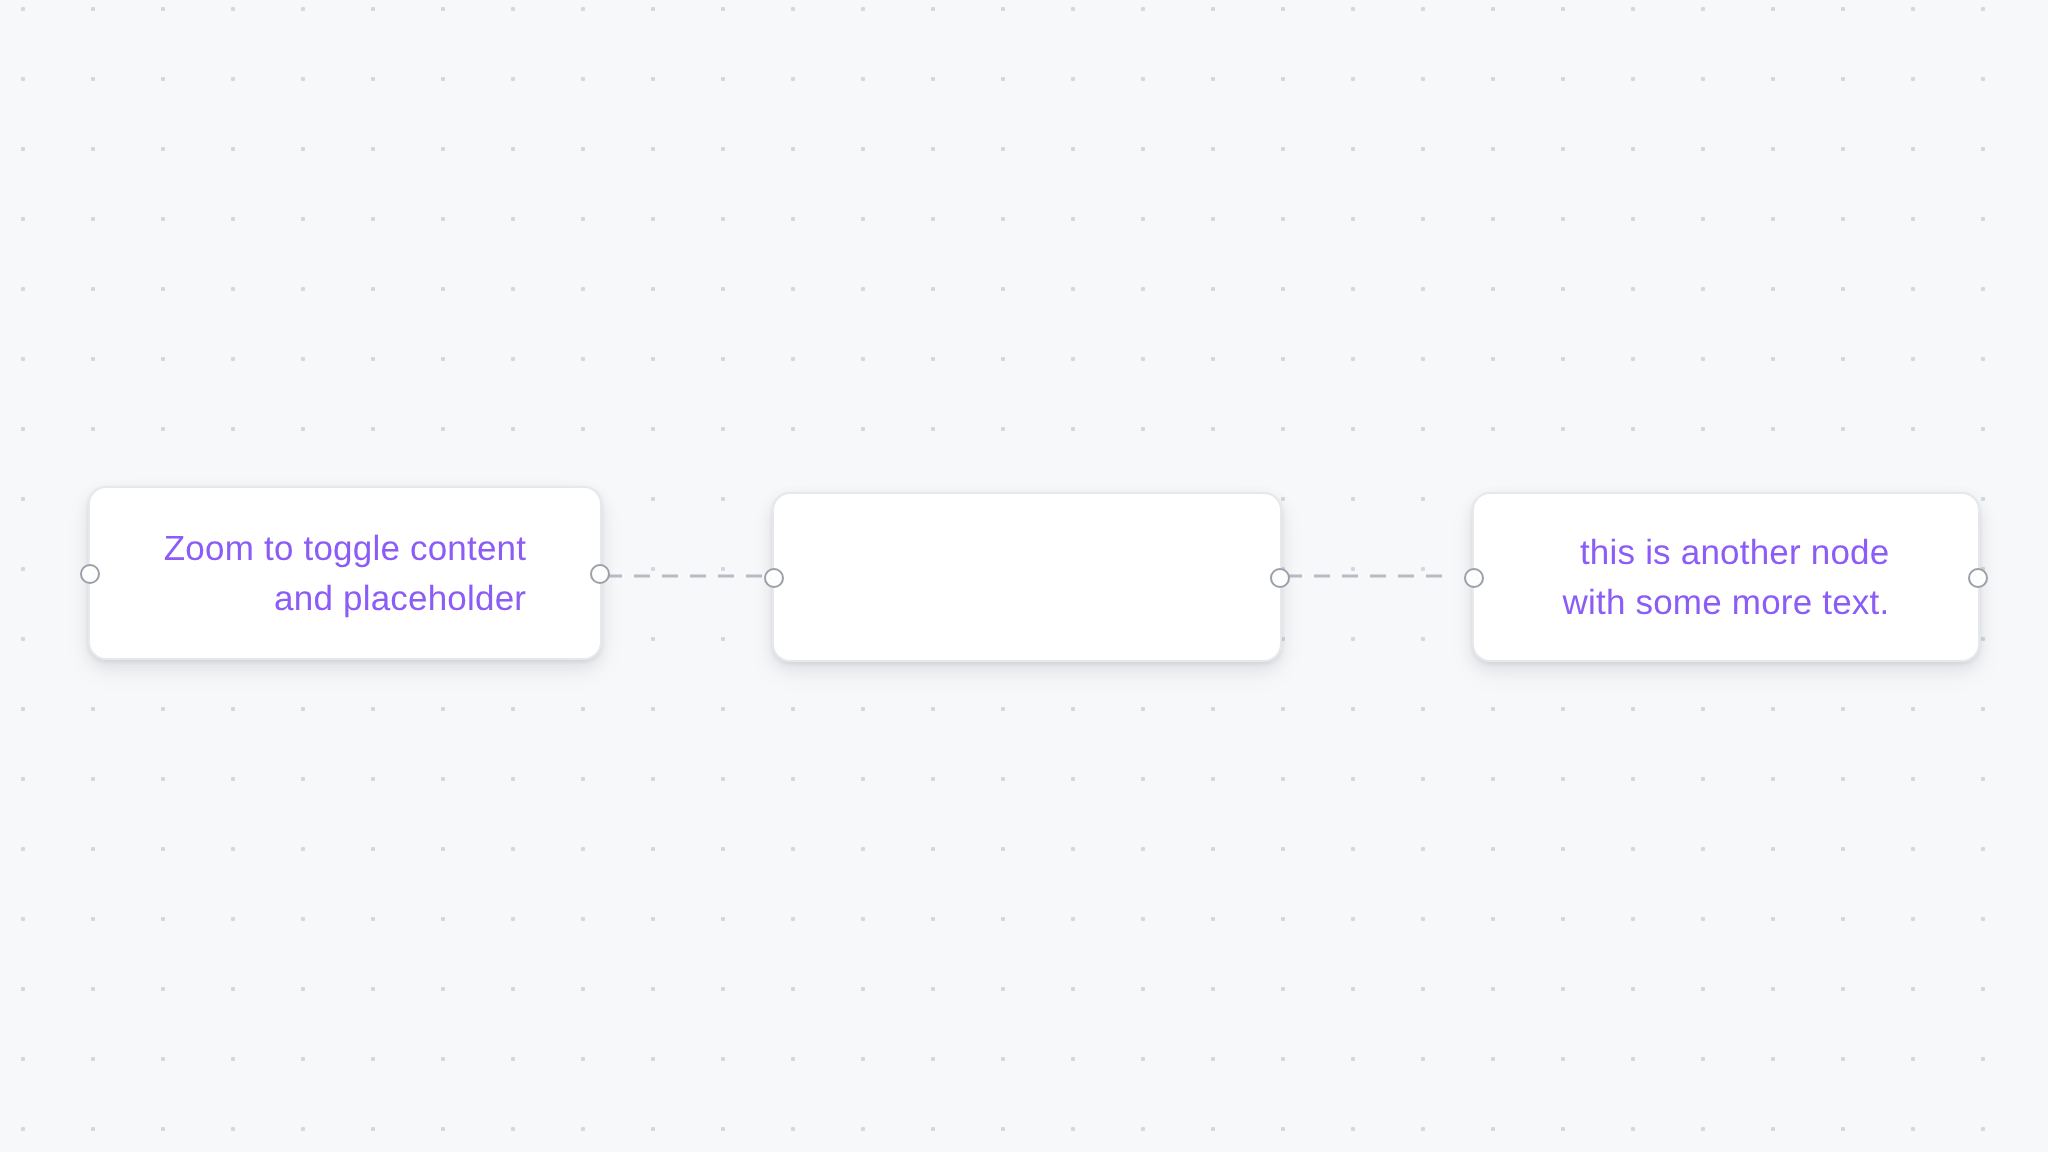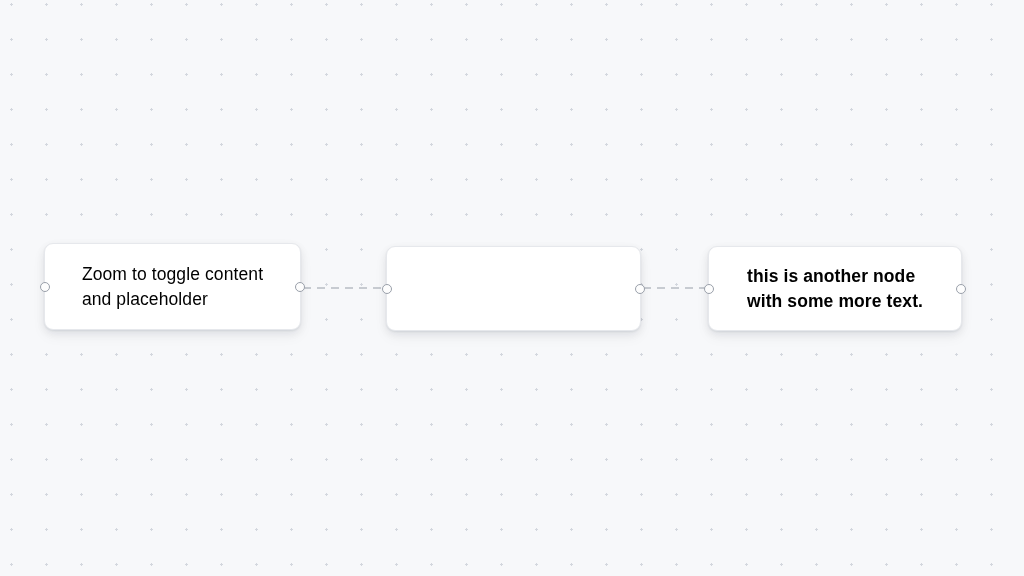--- a/index.html
+++ b/index.html
@@ -44,22 +44,22 @@
                 0 6px 14px rgba(16, 24, 40, 0.05);
     display: flex;
     align-items: center;
     justify-content: center;
     padding: 8px 12px;
   }
 
   .node-label {
     font-size: 17.5px;
     line-height: 25px;
-    color: #000000;
-    text-align: left;
+    color: #8b5cf6;
+    text-align: right;
     white-space: pre-line;
     letter-spacing: 0.1px;
   }
 
   .handle {
     position: absolute;
     width: 10px;
     height: 10px;
     box-sizing: border-box;
     border-radius: 50%;
@@ -87,20 +87,20 @@
     <span class="node-label">Zoom to toggle content
 and placeholder</span>
     <span class="handle right"></span>
   </div>
 
   <div class="node" id="node-2" style="left:386px; top:246px; width:255px; height:85px;">
     <span class="handle left"></span>
     <span class="handle right"></span>
   </div>
 
-  <div class="node" id="node-3" style="left:708px; top:246px; width:254px; height:85px;font-weight:bold;">
+  <div class="node" id="node-3" style="left:736px; top:246px; width:254px; height:85px;">
     <span class="handle left"></span>
     <span class="node-label">this is another node
 with some more text.</span>
     <span class="handle right"></span>
   </div>
 
 </div>
 
 </body></html>

